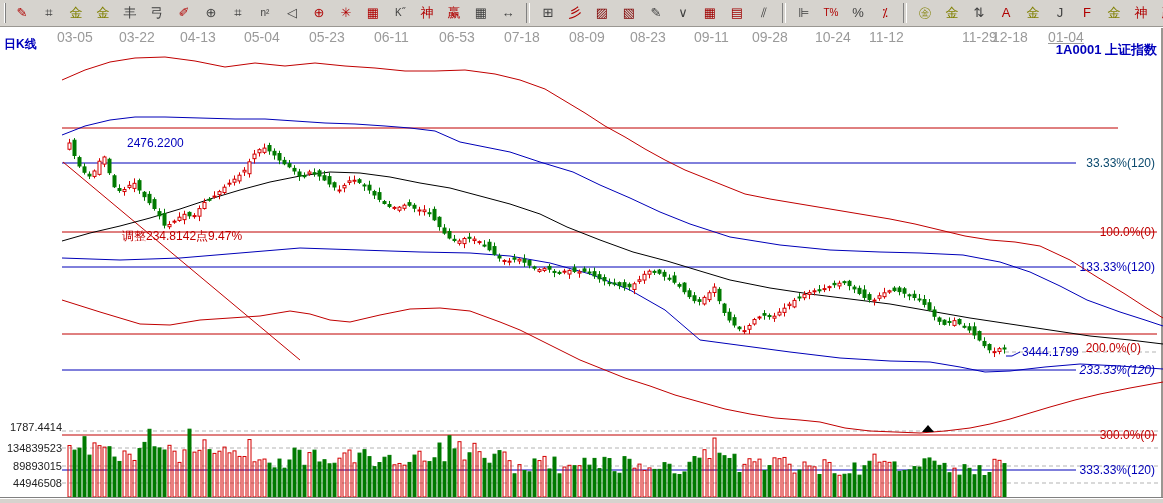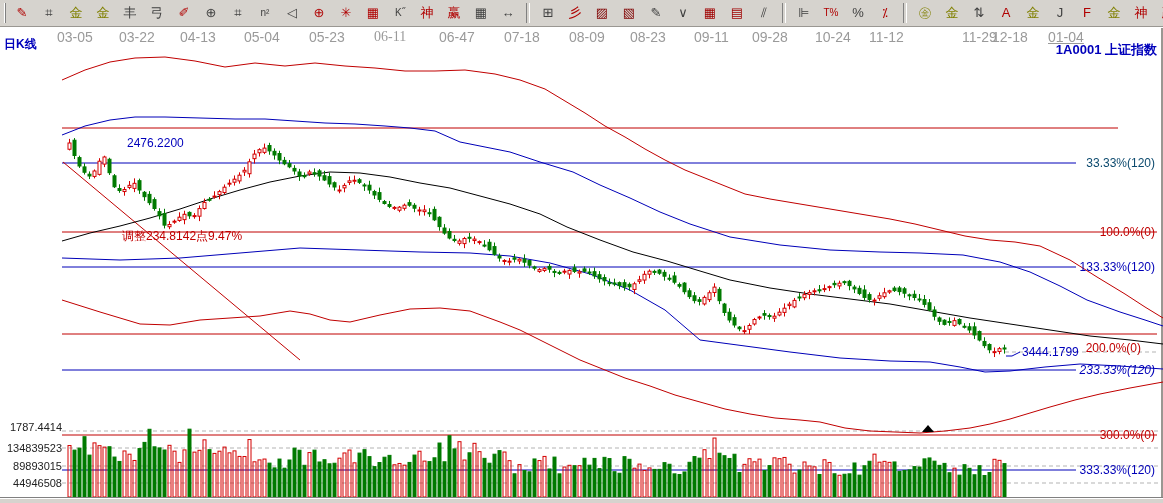--- a/index.html
+++ b/index.html
@@ -676,22 +676,22 @@
 
   <div class="lbl period" style="left:4px;top:8px;">日K线</div>
   <div class="lbl symbol" style="right:4px;top:13px;">1A0001  上证指数</div>
 
   <div id="date-row">
       <div class="lbl dates" style="left: 57px; top: 1px;">03-05</div>
       <div class="lbl dates" style="left: 119px; top: 1px;">03-22</div>
       <div class="lbl dates" style="left: 180px; top: 1px;">04-13</div>
       <div class="lbl dates" style="left: 244px; top: 1px;">05-04</div>
       <div class="lbl dates" style="left: 309px; top: 1px;">05-23</div>
-      <div class="lbl dates" style="left: 374px; top: 1px; font-family: Liberation Serif, serif;">06-11</div>
-      <div class="lbl dates" style="left: 439px; top: 1px;">06-47</div>
+      <div class="lbl dates" style="left: 374px; top: 1px;">06-11</div>
+      <div class="lbl dates" style="left: 439px; top: 1px;">06-53</div>
       <div class="lbl dates" style="left: 504px; top: 1px;">07-18</div>
       <div class="lbl dates" style="left: 569px; top: 1px;">08-09</div>
       <div class="lbl dates" style="left: 630px; top: 1px;">08-23</div>
       <div class="lbl dates" style="left: 694px; top: 1px;">09-11</div>
       <div class="lbl dates" style="left: 752px; top: 1px;">09-28</div>
       <div class="lbl dates" style="left: 815px; top: 1px;">10-24</div>
       <div class="lbl dates" style="left: 869px; top: 1px;">11-12</div>
       <div class="lbl dates" style="left: 930px; top: 1px; margin-left: 32px;">11-29</div>
       <div class="lbl dates" style="left: 992px; top: 1px;">12-18</div>
       <div class="lbl dates" style="left: 1048px; top: 1px; text-decoration: underline;">01-04</div>

